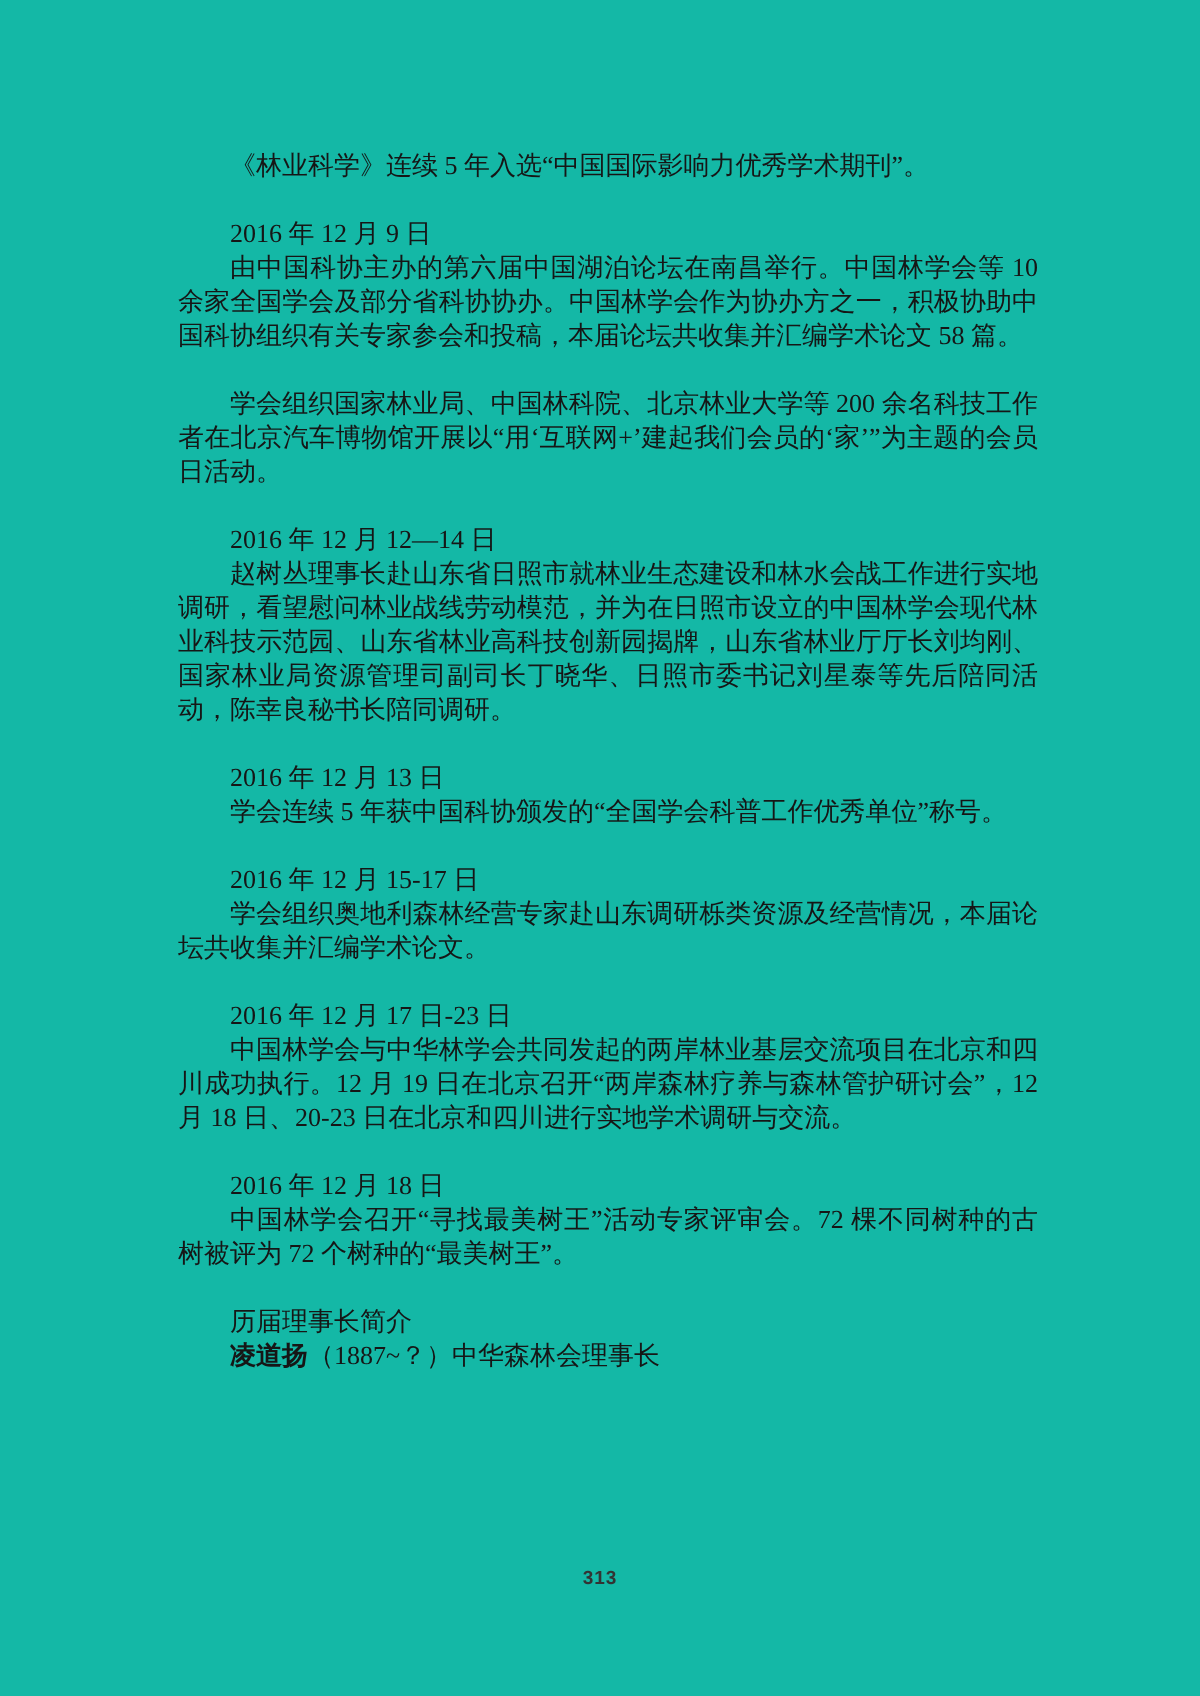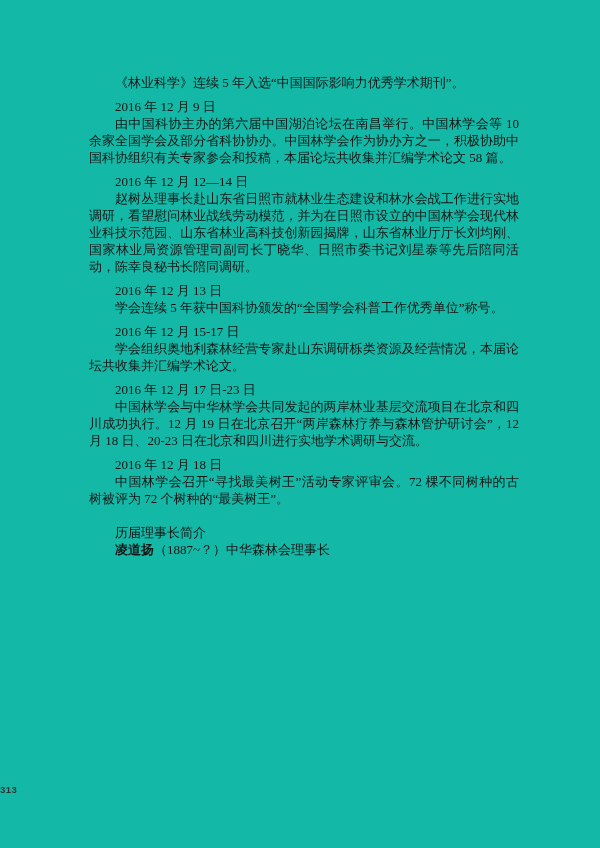--- a/index.html
+++ b/index.html
@@ -22,33 +22,33 @@
     width: 430px;
     font-family: "Liberation Serif", "DejaVu Serif", serif;
     font-size: 13px;
     line-height: 17px;
     text-align: justify;
   }
   .content p { margin: 0; }
   .para, .date, .section-heading, .bio-line {
     text-indent: 2em;
   }
-  .entry { margin-top: 7px; }
+  .entry { margin-top: 17px; }
   .intro { margin: 0; }
   .section-heading {
     margin-top: 17px !important;
     font-weight: normal;
   }
   .bio-name { font-weight: bold; }
   .page-number {
     position: absolute;
     top: 784px;
     left: 0;
     width: 100%;
-    text-align: left;
+    text-align: center;
     font-family: "Liberation Sans", "DejaVu Sans", sans-serif;
     font-size: 9.5px;
     font-weight: 600;
     letter-spacing: 0.5px;
     color: #333333;
   }
 </style>
 </head>
 <body>
 
@@ -56,20 +56,21 @@
   <div class="content">
 
     <p class="para intro">《林业科学》连续 5 年入选“中国国际影响力优秀学术期刊”。</p>
 
     <div class="entry">
       <p class="date">2016 年 12 月 9 日</p>
       <p class="para">由中国科协主办的第六届中国湖泊论坛在南昌举行。中国林学会等 10 余家全国学会及部分省科协协办。中国林学会作为协办方之一，积极协助中国科协组织有关专家参会和投稿，本届论坛共收集并汇编学术论文 58 篇。</p>
     </div>
 
     <div class="entry">
+      <p class="para">学会组织国家林业局、中国林科院、北京林业大学等 200 余名科技工作者在北京汽车博物馆开展以“用‘互联网+’建起我们会员的‘家’”为主题的会员日活动。</p>
     </div>
 
     <div class="entry">
       <p class="date">2016 年 12 月 12—14 日</p>
       <p class="para">赵树丛理事长赴山东省日照市就林业生态建设和林水会战工作进行实地调研，看望慰问林业战线劳动模范，并为在日照市设立的中国林学会现代林业科技示范园、山东省林业高科技创新园揭牌，山东省林业厅厅长刘均刚、国家林业局资源管理司副司长丁晓华、日照市委书记刘星泰等先后陪同活动，陈幸良秘书长陪同调研。</p>
     </div>
 
     <div class="entry">
       <p class="date">2016 年 12 月 13 日</p>
       <p class="para">学会连续 5 年获中国科协颁发的“全国学会科普工作优秀单位”称号。</p>

